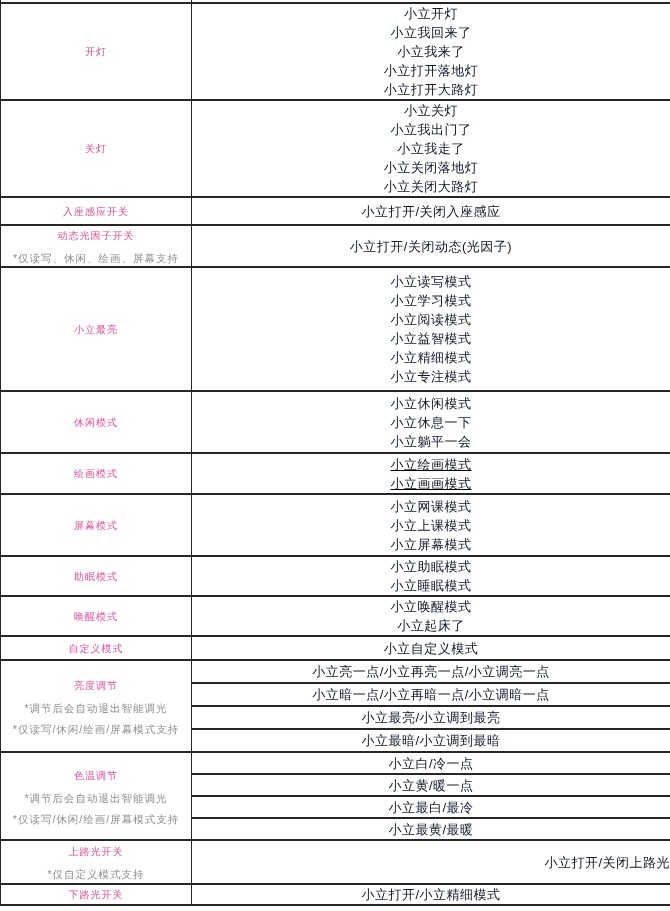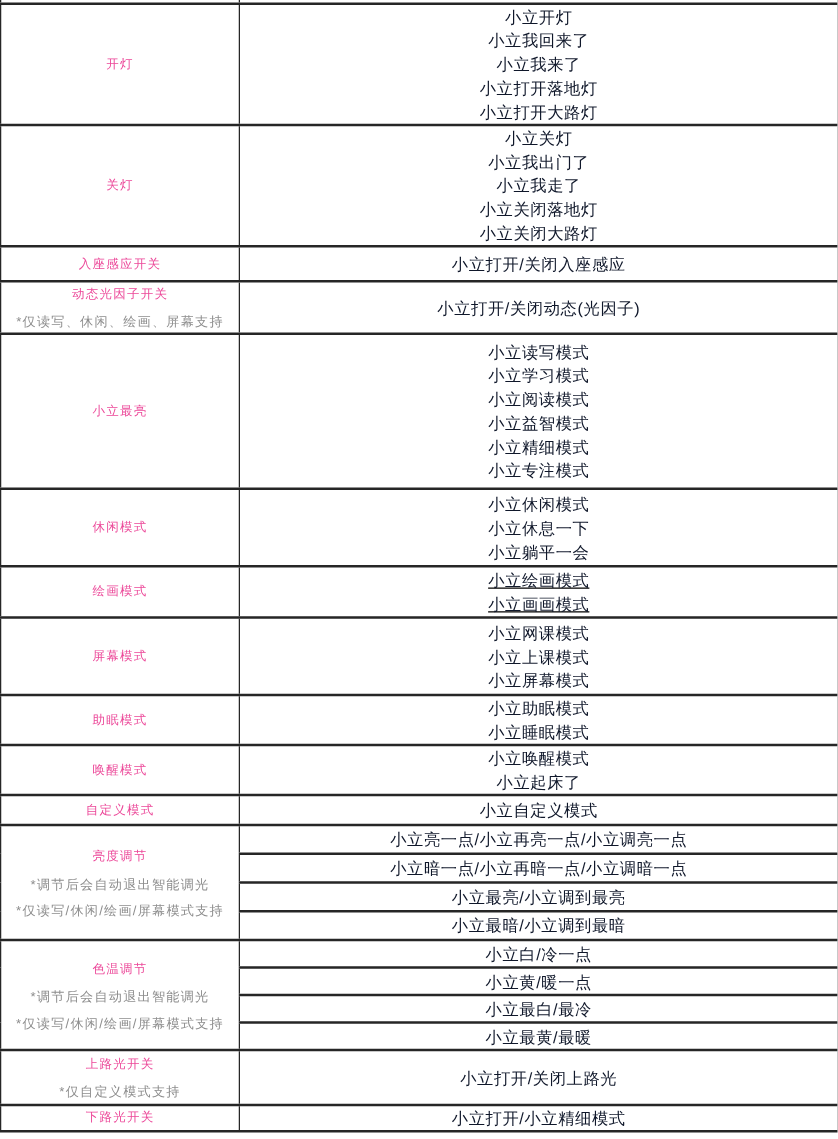--- a/index.html
+++ b/index.html
@@ -221,21 +221,21 @@
       <tr>
         <td style="height: 20px;">
           <div class="cmd">小立最黄/最暖</div>
         </td>
       </tr>
       <tr>
         <td>
           <div class="label">上路光开关</div>
           <div class="note">*仅自定义模式支持</div>
         </td>
-        <td style="height: 42px;">
+        <td style="height: 42px; text-align: right;">
           <div class="cmd">小立打开/关闭上路光</div>
         </td>
       </tr>
       <tr>
         <td>
           <div class="label">下路光开关</div>
         </td>
         <td style="height: 19px;">
           <div class="cmd">小立打开/小立精细模式</div>
         </td>

